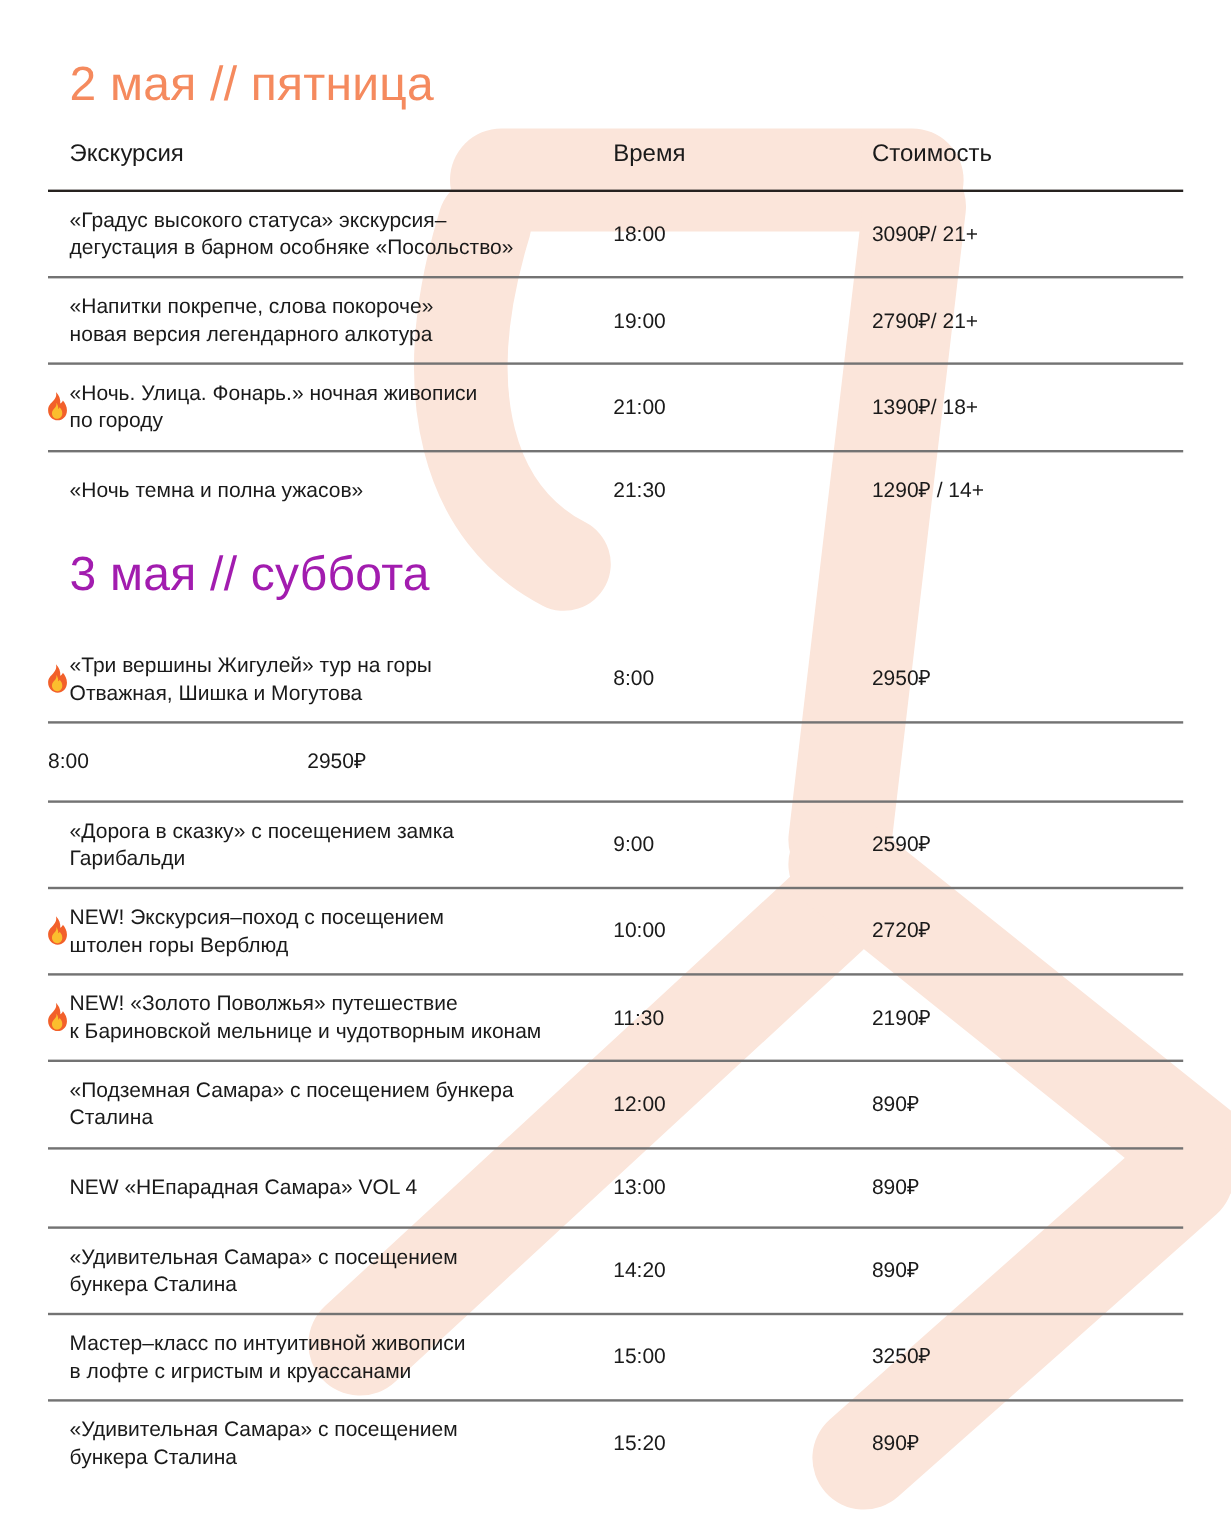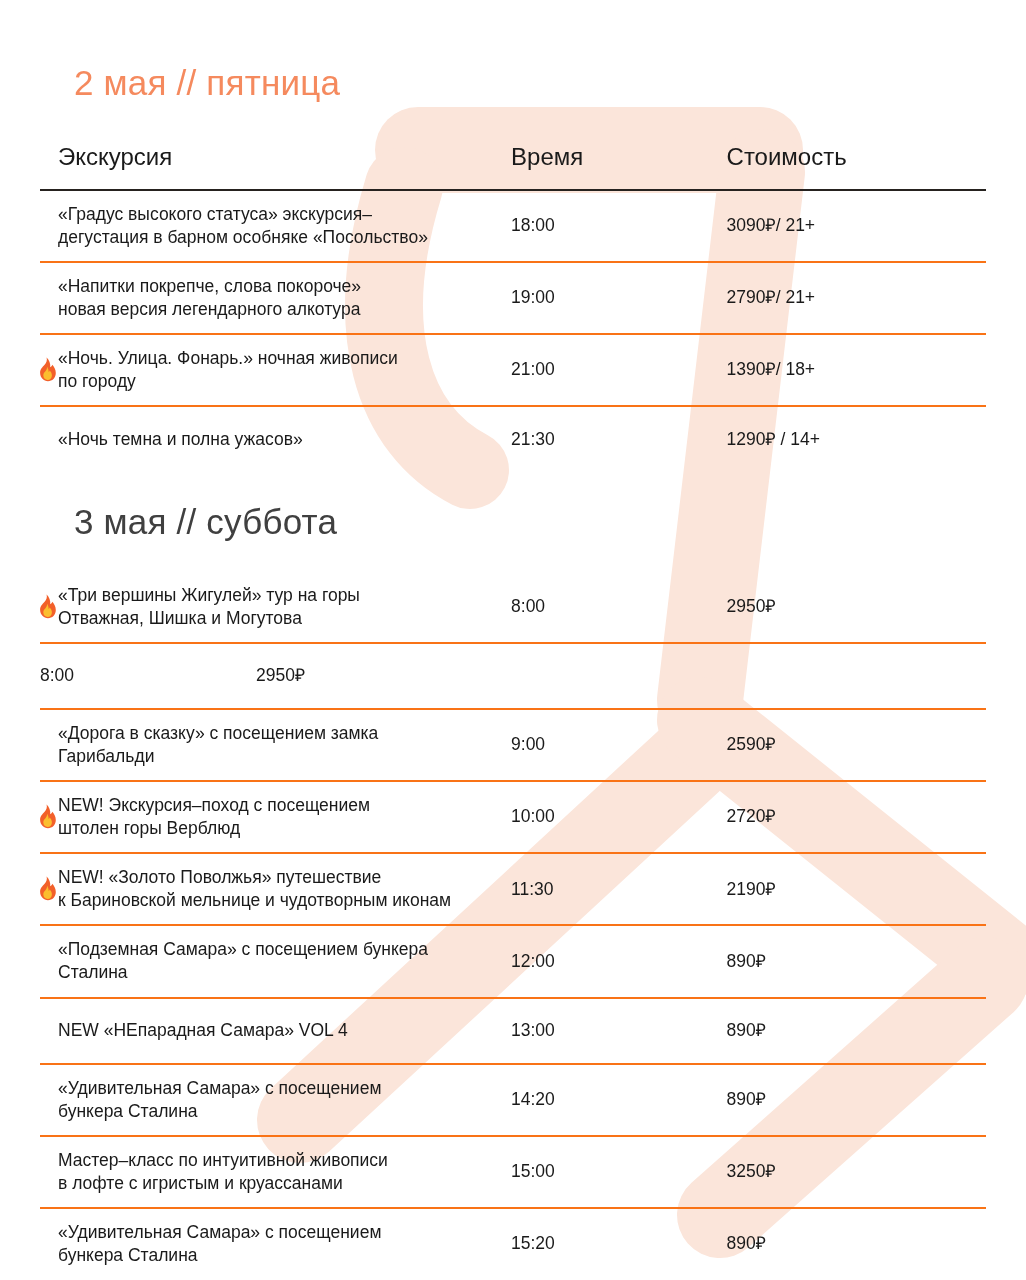--- a/index.html
+++ b/index.html
@@ -32,53 +32,53 @@
     z-index: 1;
     width: 1026px;
     height: 1280px;
     box-sizing: border-box;
     padding: 0 40px;
   }
 
   .day-block { position: relative; }
 
   .day-title {
-    font-size: 35px;
+    font-size: 40px;
     font-weight: 400;
     letter-spacing: 0.2px;
-    margin: 16px;
+    margin: 0;
     padding: 0 0 0 18px;
     line-height: 1.1;
   }
   #day-0 .day-title { padding-top: 48px; }
   #day-1 .day-title { padding-top: 16px; }
 
   .col-head-row {
     display: flex;
     align-items: flex-end;
     padding: 26px 0 0 0;
     margin: 0 0 0 0;
   }
   .col-head {
-    font-size: 24px;
+    font-size: 20px;
     font-weight: 400;
     color: #1a1a1a;
     line-height: 1;
     padding-bottom: 20px;
   }
   .c-name  { width: 472px; padding-left: 18px; box-sizing: border-box; }
   .c-time  { width: 216px; }
   .c-price { width: 260px; }
 
   .rows { border-top: 2px solid #26221f; }
 
   .row {
     display: flex;
     align-items: center;
-    border-bottom: 2px solid #f97316;
+    border-bottom: 2px solid #737373;
     min-height: 64px;
     position: relative;
   }
   .row:last-child { border-bottom: none; }
 
   .cell {
     font-size: 17.5px;
     line-height: 1.32;
     color: #1a1a1a;
     padding: 12px 0;
@@ -162,21 +162,21 @@
           <div class="cell c-name">
             <span class="name-text">«Ночь темна и полна ужасов»</span>
           </div>
           <div class="cell c-time">21:30</div>
           <div class="cell c-price">1290₽ / 14+</div>
         </div>
       </div>
   </section>
 
   <section class="day-block" id="day-1">
-    <h1 class="day-title" style="color:#404040">3 мая // суббота</h1>
+    <h1 class="day-title" style="color:#a21caf">3 мая // суббота</h1>
 
     <div class="rows" id="rows-1" style="border-top:none;margin-top:30px">
         <div class="row">
           <div class="cell c-name">
             <span class="fire">
               <svg viewBox="0 0 24 26" width="24" height="26" aria-hidden="true">
                 <path d="M12.6 0.6c.9 3.3-.5 5.5-2.2 7.4-1.9 2.1-4.3 4-4.3 7.8 0 5 3.7 8.4 7.9 8.4 4.3 0 7.8-3.3 7.8-8.2 0-3.6-1.6-6-3.4-8.3-.4 1.2-1.2 2.1-2.2 2.5.5-3.5-1-7-3.6-9.6z" fill="#F2602A"></path>
                 <path d="M12.9 9.6c.5 2-.3 3.2-1.3 4.3-1 1.2-2.3 2.3-2.3 4.4 0 2.8 2 4.7 4.3 4.7 2.4 0 4.3-1.9 4.3-4.6 0-2.3-1.1-3.8-2.2-5-.2.7-.6 1.2-1.2 1.4.3-1.9-.6-3.8-1.6-5.2z" fill="#FBBE2E"></path>
               </svg>
             </span>

